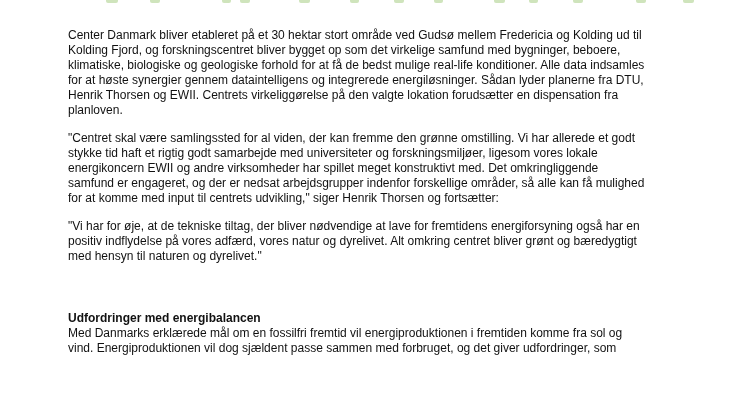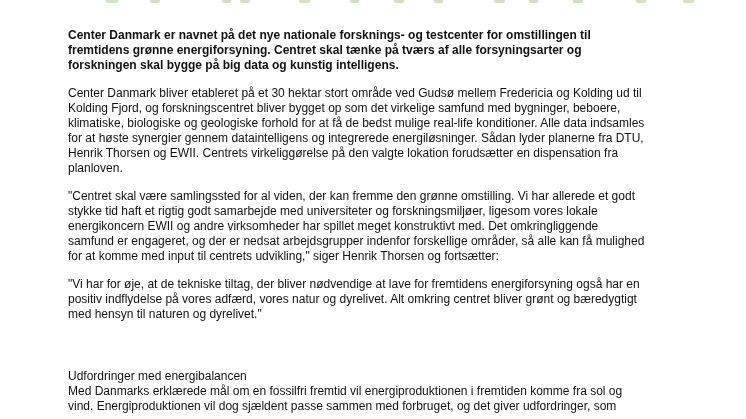--- a/index.html
+++ b/index.html
@@ -44,21 +44,21 @@
     margin: 0 0 13px 0;
     font-size: 12px;
     line-height: 15px;
     white-space: pre;
     letter-spacing: 0px;
   }
   p.lead {
     font-weight: 700;
   }
   p.section-heading {
-    font-weight: 400;
+    font-weight: 700;
     margin-bottom: 0;
     margin-top: 47px;
   }
 </style>
 </head>
 <body>
 
 <div class="page">
 
   <div class="artifact-row">
@@ -70,23 +70,20 @@
       <span class="mark" style="left: 350px; width: 9px; background: rgb(207, 228, 188);"></span>
       <span class="mark" style="left: 394px; width: 10px; background: rgb(207, 228, 188);"></span>
       <span class="mark" style="left: 434px; width: 9px; background: rgb(207, 228, 188);"></span>
       <span class="mark" style="left: 494px; width: 11px; background: rgb(207, 228, 188);"></span>
       <span class="mark" style="left: 529px; width: 9px; background: rgb(207, 228, 188);"></span>
       <span class="mark" style="left: 573px; width: 10px; background: rgb(207, 228, 188);"></span>
       <span class="mark" style="left: 636px; width: 10px; background: rgb(207, 228, 188);"></span>
       <span class="mark" style="left: 683px; width: 11px; background: rgb(207, 228, 188);"></span>
     </div>
 
-  <p class="lead">Center Danmark er navnet på det nye nationale forsknings- og testcenter for omstillingen til
-fremtidens grønne energiforsyning. Centret skal tænke på tværs af alle forsyningsarter og
-forskningen skal bygge på big data og kunstig intelligens.</p>
 
   <p>Center Danmark bliver etableret på et 30 hektar stort område ved Gudsø mellem Fredericia og Kolding ud til
 Kolding Fjord, og forskningscentret bliver bygget op som det virkelige samfund med bygninger, beboere,
 klimatiske, biologiske og geologiske forhold for at få de bedst mulige real-life konditioner. Alle data indsamles
 for at høste synergier gennem dataintelligens og integrerede energiløsninger. Sådan lyder planerne fra DTU,
 Henrik Thorsen og EWII. Centrets virkeliggørelse på den valgte lokation forudsætter en dispensation fra
 planloven.</p>
 
 
   <p>"Centret skal være samlingssted for al viden, der kan fremme den grønne omstilling. Vi har allerede et godt

